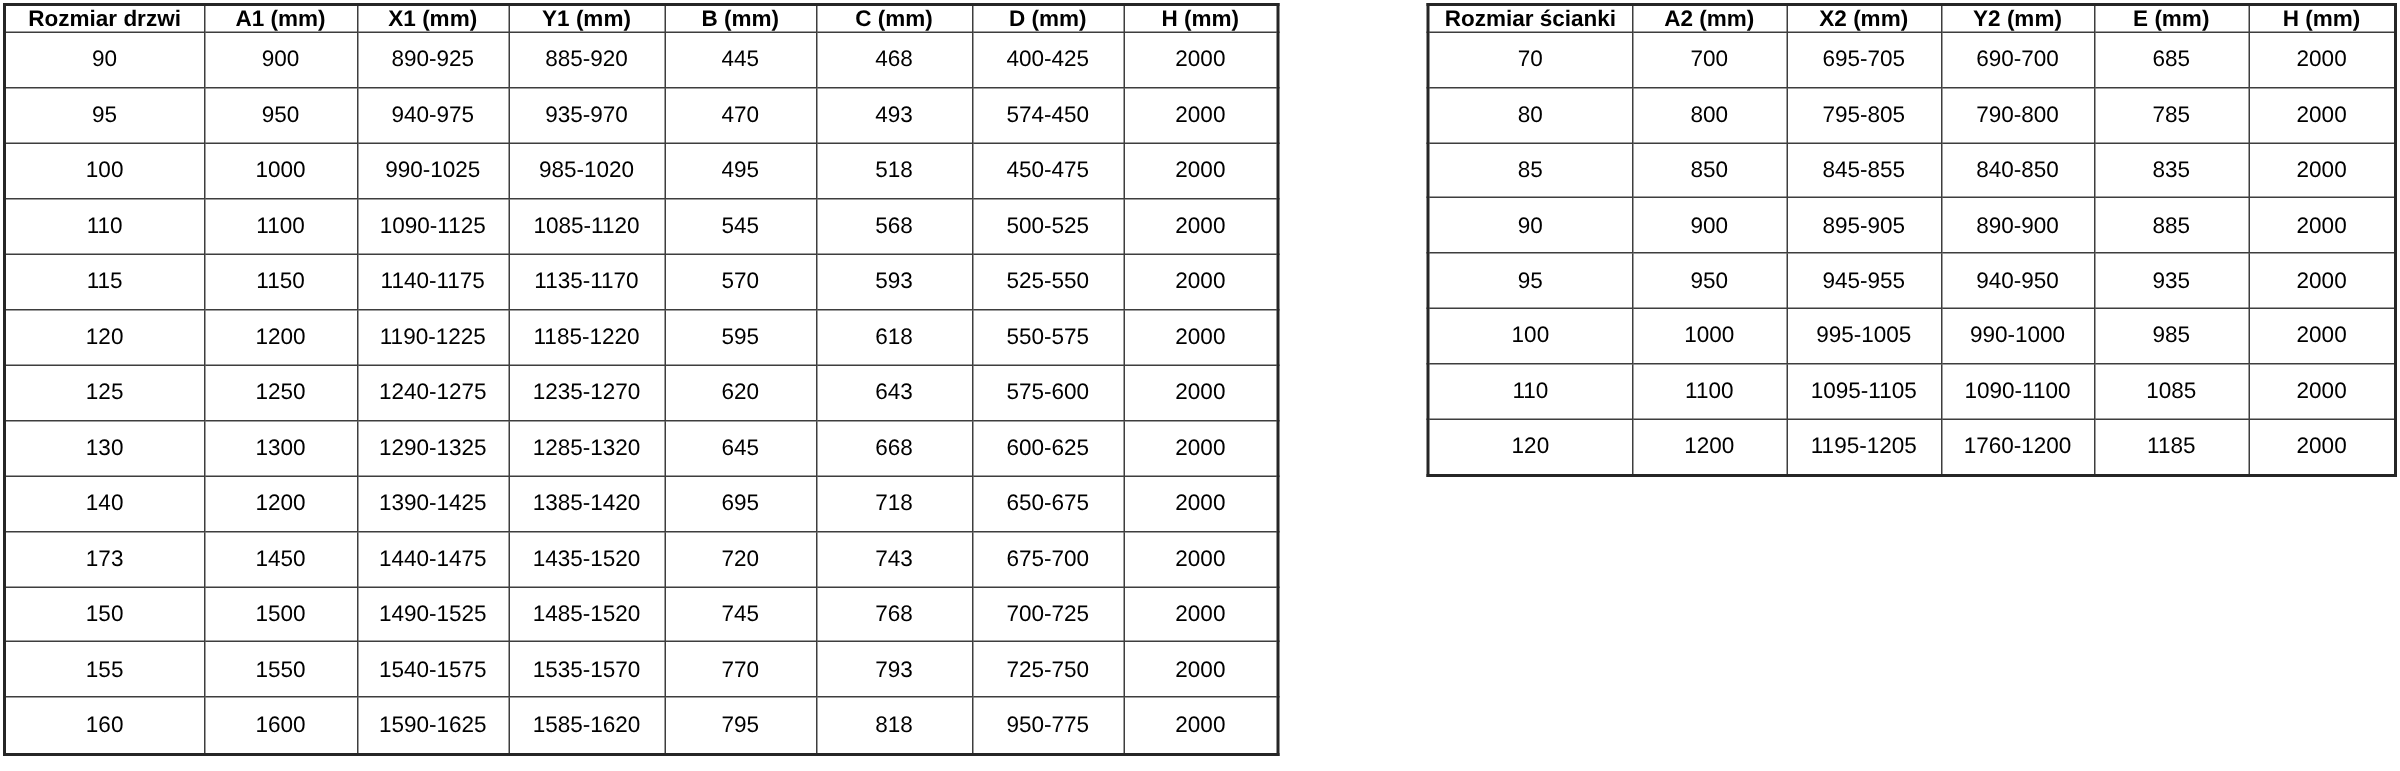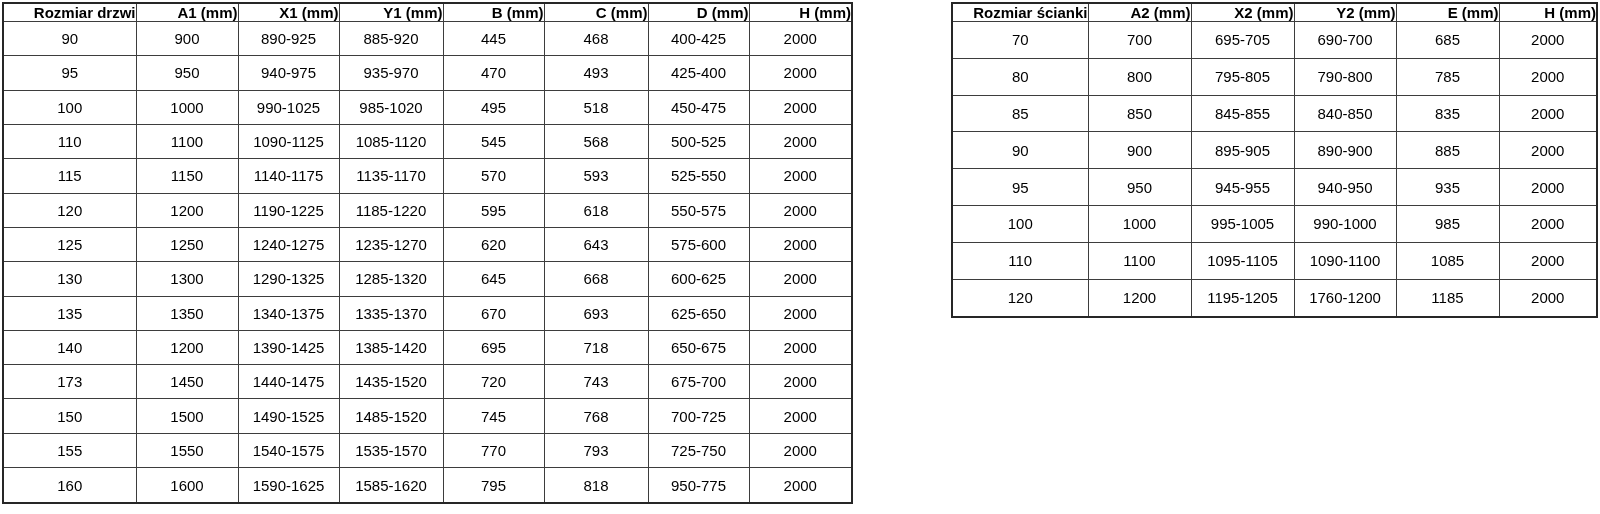--- a/index.html
+++ b/index.html
@@ -27,21 +27,20 @@
   table.dim-table td {
     border: 1px solid #3d3d3d;
     text-align: center;
     vertical-align: middle;
     padding: 0;
     overflow: hidden;
     white-space: nowrap;
   }
   table.dim-table th {
     font-weight: bold;
-    text-align: right;
   }
   #door-table {
     left: 2px;
     top: 2px;
     width: 849px;
     height: 502px;
   }
   #wall-table {
     left: 951px;
     top: 2px;
@@ -88,21 +87,21 @@
           <td>400-425</td>
           <td>2000</td>
         </tr>
         <tr>
           <td>95</td>
           <td>950</td>
           <td>940-975</td>
           <td>935-970</td>
           <td>470</td>
           <td>493</td>
-          <td>425-400</td>
+          <td>574-450</td>
           <td>2000</td>
         </tr>
         <tr>
           <td>100</td>
           <td>1000</td>
           <td>990-1025</td>
           <td>985-1020</td>
           <td>495</td>
           <td>518</td>
           <td>450-475</td>
@@ -149,30 +148,20 @@
           <td>2000</td>
         </tr>
         <tr>
           <td>130</td>
           <td>1300</td>
           <td>1290-1325</td>
           <td>1285-1320</td>
           <td>645</td>
           <td>668</td>
           <td>600-625</td>
-          <td>2000</td>
-        </tr>
-        <tr>
-          <td>135</td>
-          <td>1350</td>
-          <td>1340-1375</td>
-          <td>1335-1370</td>
-          <td>670</td>
-          <td>693</td>
-          <td>625-650</td>
           <td>2000</td>
         </tr>
         <tr>
           <td>140</td>
           <td>1200</td>
           <td>1390-1425</td>
           <td>1385-1420</td>
           <td>695</td>
           <td>718</td>
           <td>650-675</td>

